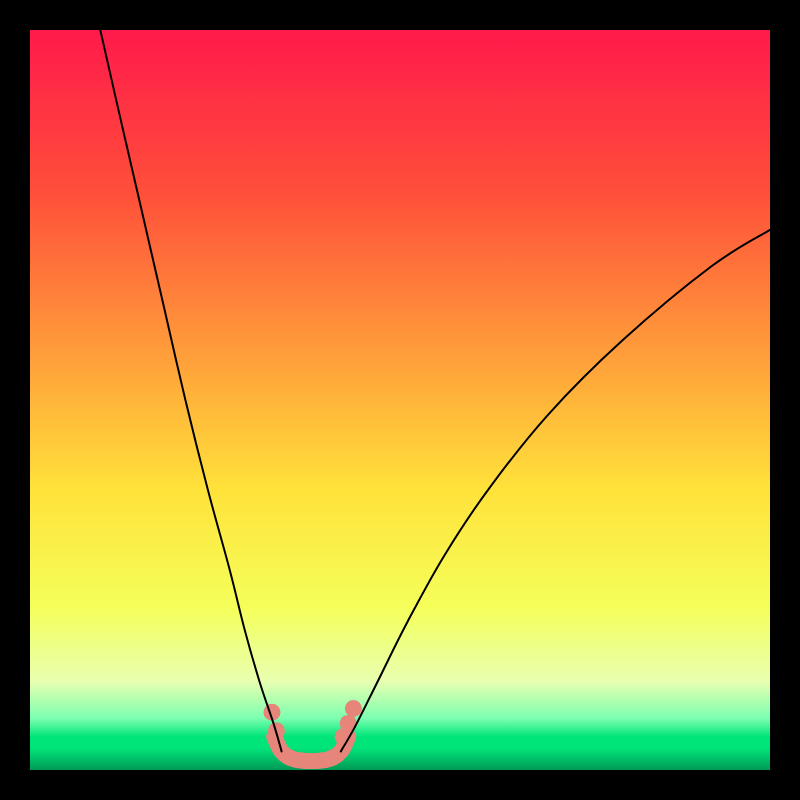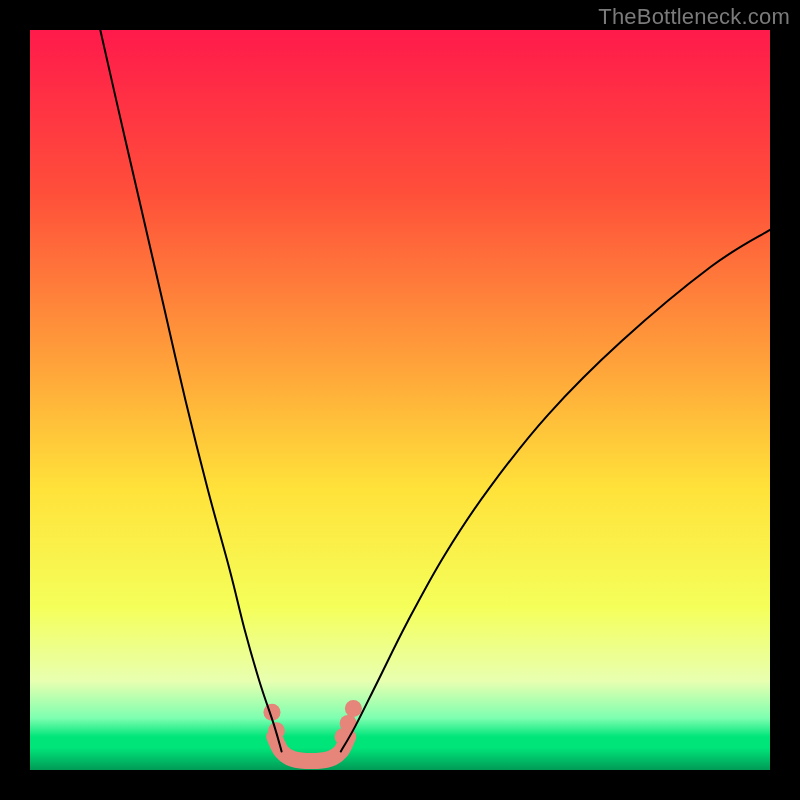--- a/index.html
+++ b/index.html
@@ -30,21 +30,20 @@
   svg {
     position: absolute;
     top: 0;
     left: 0;
   }
 </style>
 </head>
 <body>
 
 <div class="frame">
-  <div class="watermark">TheBottleneck.com</div>
 
   <svg id="chart-svg" width="800" height="800" viewBox="0 0 800 800">
     <defs>
       <linearGradient id="bg-grad" x1="0" y1="0" x2="0" y2="1">
           <stop offset="0%" stop-color="#ff1a4b"></stop>
           <stop offset="22%" stop-color="#ff4f3a"></stop>
           <stop offset="45%" stop-color="#ffa23a"></stop>
           <stop offset="62%" stop-color="#ffe23a"></stop>
           <stop offset="78%" stop-color="#f5ff5a"></stop>
           <stop offset="88%" stop-color="#e8ffb0"></stop>

